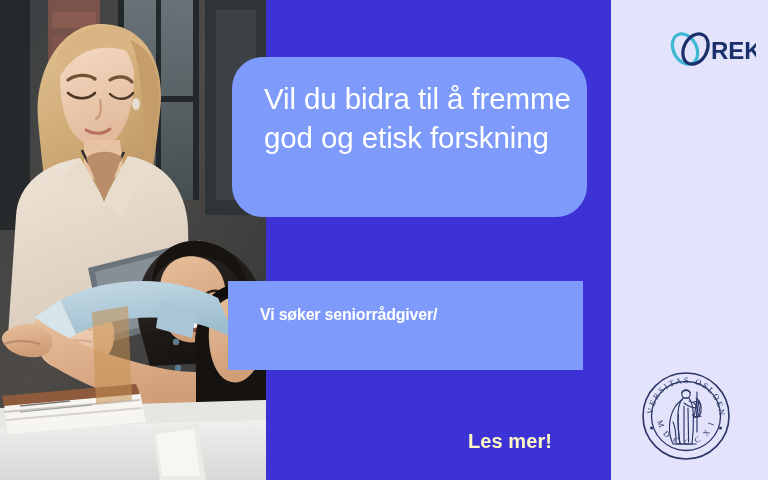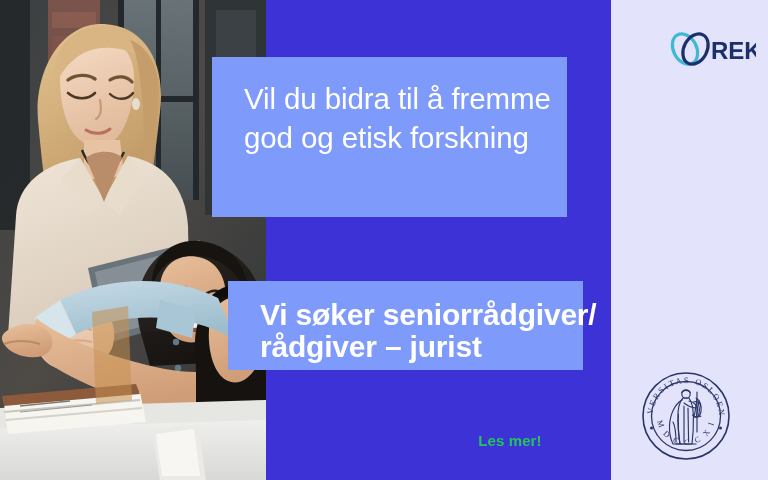--- a/index.html
+++ b/index.html
@@ -25,40 +25,41 @@
     overflow:hidden;background:#2b2f33;
   }
   .photo svg{display:block;width:266px;height:480px;}
 
   
   .textbox{
     position:absolute;background:#7E9AFB;
     box-sizing:border-box;
   }
   .box-question{
-    left:212px;top:57px;width:355px;height:160px;
+    left:232px;top:57px;width:355px;height:160px;
     padding:22px 26px 8px 32px;
+    border-radius:31px;
   }
   .box-question .line{
     color:#ffffff;font-size:29.5px;line-height:39px;
     font-weight:400;letter-spacing:-0.1px;white-space:nowrap;
   }
   .box-role{
     left:228px;top:281px;width:355px;height:89px;
     padding:18px 20px 0 32px;
   }
   .box-role .line{
-    color:#ffffff;font-size:30px;line-height:32px;
+    color:#ffffff;font-size:16px;line-height:32px;
     font-weight:700;letter-spacing:-0.2px;white-space:nowrap;
   }
 
   
   .cta{
     position:absolute;left:440px;top:430px;width:140px;height:22px;
-    color:#22c55e;font-size:15px;font-weight:700;
+    color:#fef9c3;font-size:20px;font-weight:700;
     text-align:center;line-height:22px;letter-spacing:0.1px;
   }
 
   
   .rek-logo{
     position:absolute;left:668px;top:28px;width:88px;height:42px;
   }
   .rek-logo svg{display:block;width:88px;height:42px;}
 
   
@@ -232,21 +233,20 @@
     </svg>
   </div>
 
   <div class="textbox box-question">
     <div class="line">Vil du bidra til å fremme</div>
     <div class="line">god og etisk forskning</div>
   </div>
 
   <div class="textbox box-role">
     <div class="line">Vi søker seniorrådgiver/</div>
-    <div class="line">rådgiver – jurist</div>
   </div>
 
   <div class="cta">Les mer!</div>
 
   <div class="rek-logo">
     <svg viewBox="0 0 88 42">
 
       <ellipse cx="17" cy="21" rx="11.5" ry="16" fill="none" stroke="#3FB8D4" stroke-width="3.2" transform="rotate(-28 17 21)"></ellipse>
 
       <ellipse cx="27.5" cy="21" rx="11.5" ry="16" fill="none" stroke="#1B2F6B" stroke-width="3.2" transform="rotate(28 27.5 21)"></ellipse>

